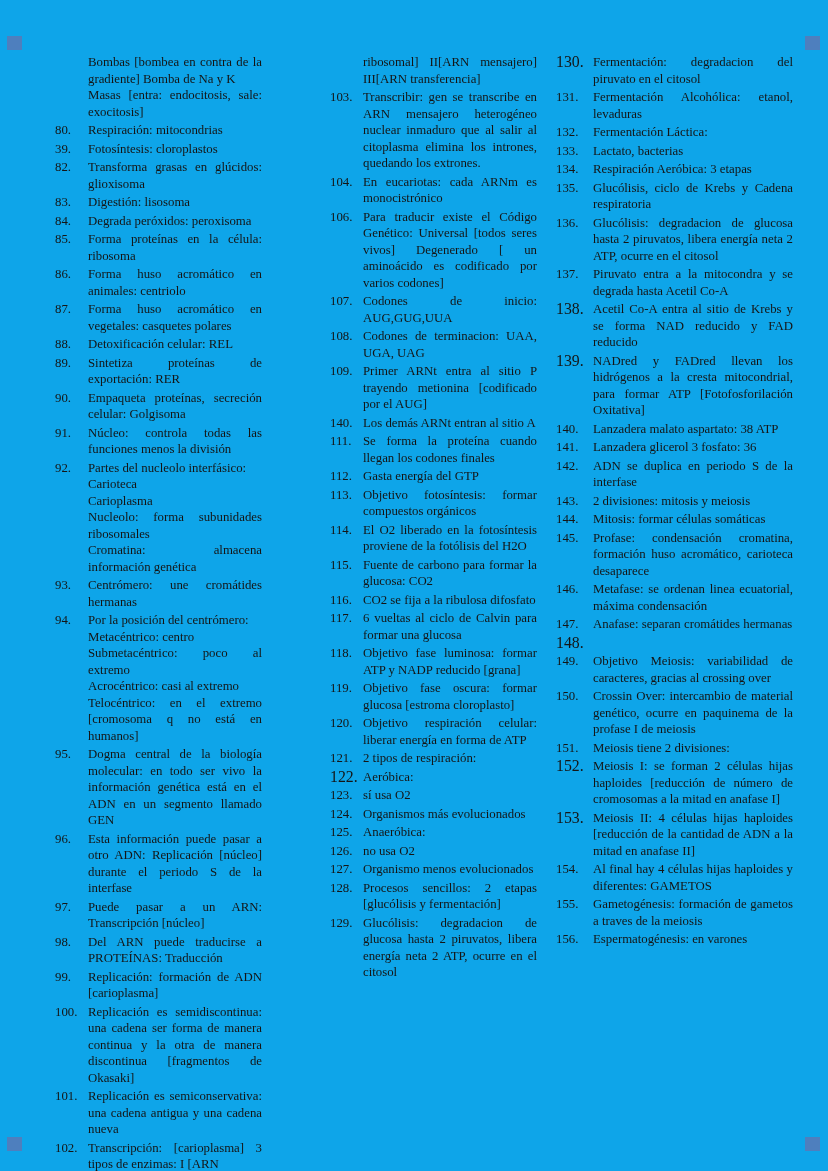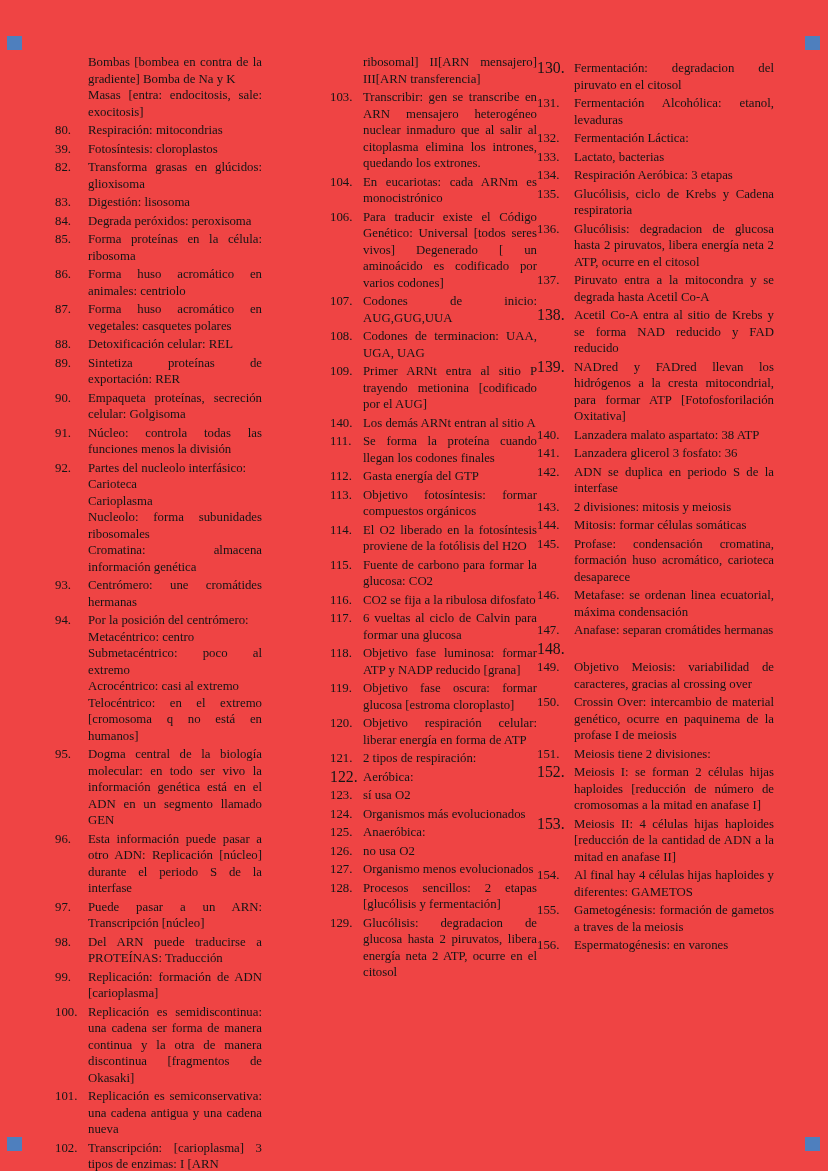--- a/index.html
+++ b/index.html
@@ -1,21 +1,21 @@
 <!DOCTYPE html>
 <html><head>
 <meta charset="utf-8">
 <style>
   * { margin: 0; padding: 0; box-sizing: border-box; }
   html, body { background: #ffffff; }
   .page {
     position: relative;
     width: 828px;
     height: 1171px;
-    background: #ef4444;
+    background: #0ea5e9;
     font-family: "Liberation Serif", serif;
     color: #151515;
     overflow: hidden;
     margin: 0 auto;
   }
   .marker { position: absolute; width: 15px; height: 14px; background: #4e7fbe; }
   .marker.tl { left: 7px;  top: 36px; }
   .marker.tr { right: 8px; top: 36px; }
   .marker.bl { left: 7px;  bottom: 20px; }
   .marker.br { right: 8px; bottom: 20px; }
@@ -23,22 +23,22 @@
   .columns {
     position: absolute;
     left: 55px;
     top: 54px;
     right: 34px;
     display: flex;
     align-items: flex-start;
   }
   .col  { flex: 0 0 auto; }
   .col1 { width: 207px; margin-right: 68px; }
-  .col2 { width: 207px; }
-  .col3 { width: 237px; margin-top: 6px; }
+  .col2 { width: 207px; margin-right: 19px; }
+  .col3 { width: 237px; }
 
   .item { display: flex; margin-bottom: 2px; }
   .num {
     flex: 0 0 33px;
     width: 33px;
     font-size: 12.8px;
     line-height: 16.5px;
     white-space: nowrap;
   }
   .col3 .num { flex-basis: 37px; width: 37px; }

